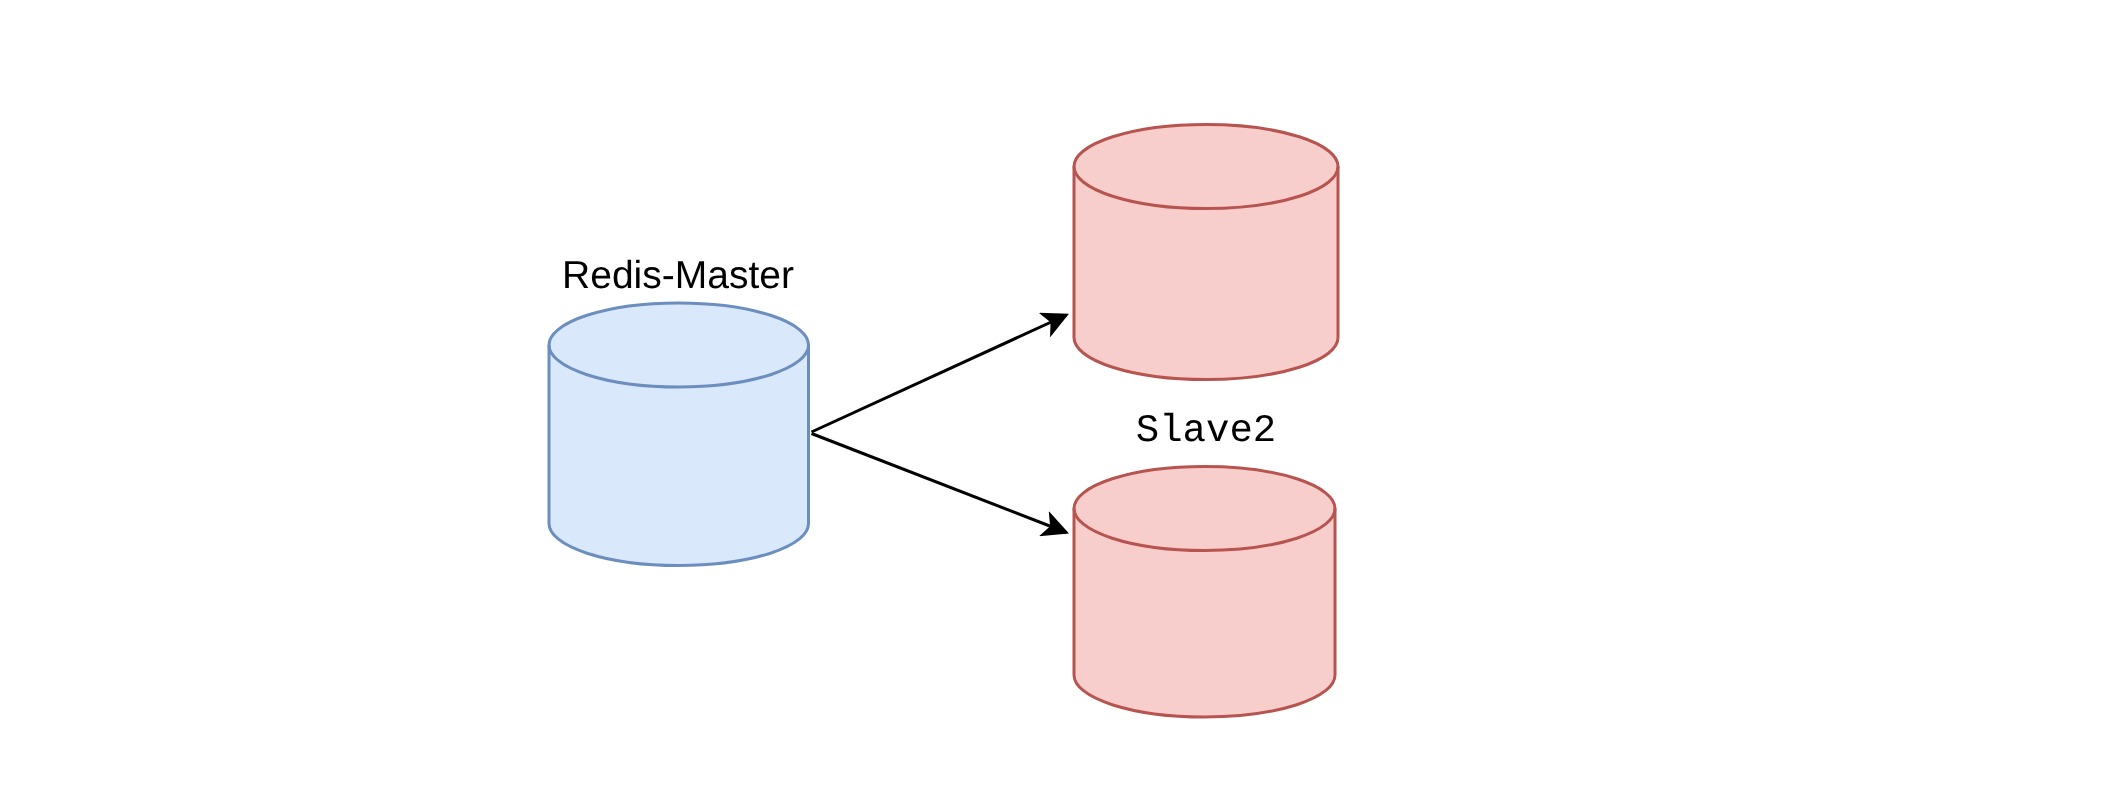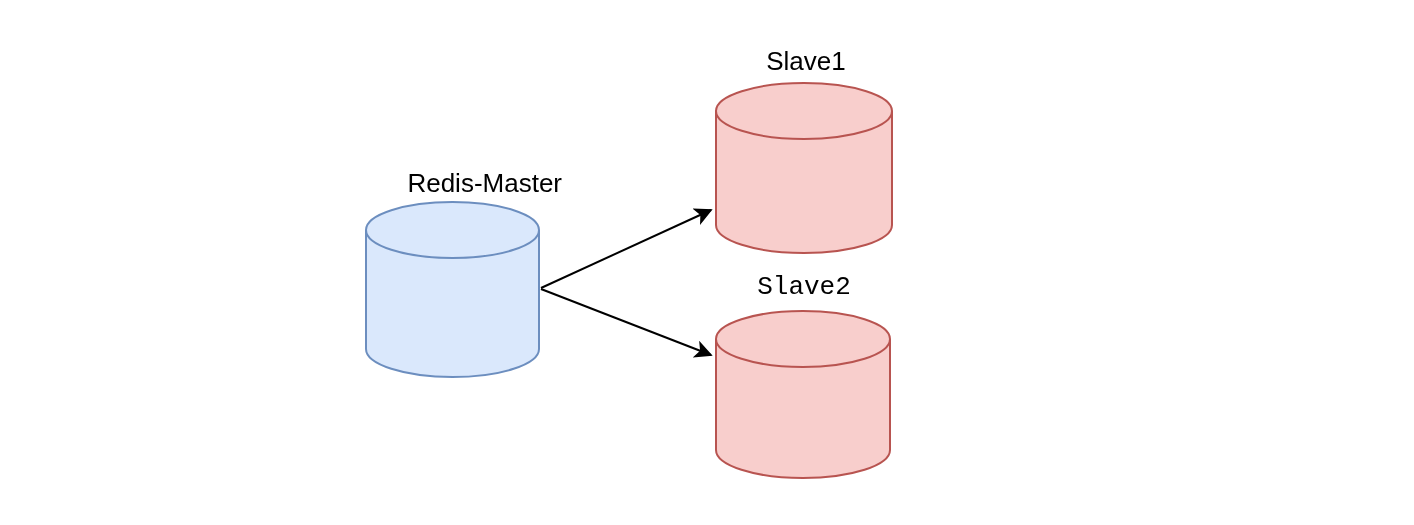--- a/index.html
+++ b/index.html
@@ -37,21 +37,21 @@
     position: absolute;
     width: 220px;
     height: 30px;
     line-height: 30px;
     text-align: center;
     font-size: 26px;
     color: #000000;
     white-space: nowrap;
     user-select: none;
   }
-  .label-master { left: 342px; top: 168px; text-align: right; }
+  .label-master { left: 342px; top: 168px; }
   .label-slave1 { left: 696px; top: 46px;  }
   .label-slave2 { left: 694px; top: 272px; font-family: Liberation Mono, monospace; }
 </style>
 </head>
 <body>
 
 <div class="canvas">
 
   <svg width="1414" height="525" viewBox="0 0 1414 525">
     <defs>
@@ -76,17 +76,16 @@
     </g>
 
     <g stroke="#b85450">
       <path class="cyl-body" d="M716,339 A87,28 0 0 1 890,339 L890,450 A87,28 0 0 1 716,450 Z" fill="#f8cecc"></path>
       <path class="cyl-rim" d="M716,339 A87,28 0 0 0 890,339"></path>
     </g>
   </svg>
 
   <div class="node-label label-master">Redis-Master</div>
 
-  <div class="node-label label-slave1">Slave1</div>
 
   <div class="node-label label-slave2">Slave2</div>
 
 </div>
 
 </body></html>

